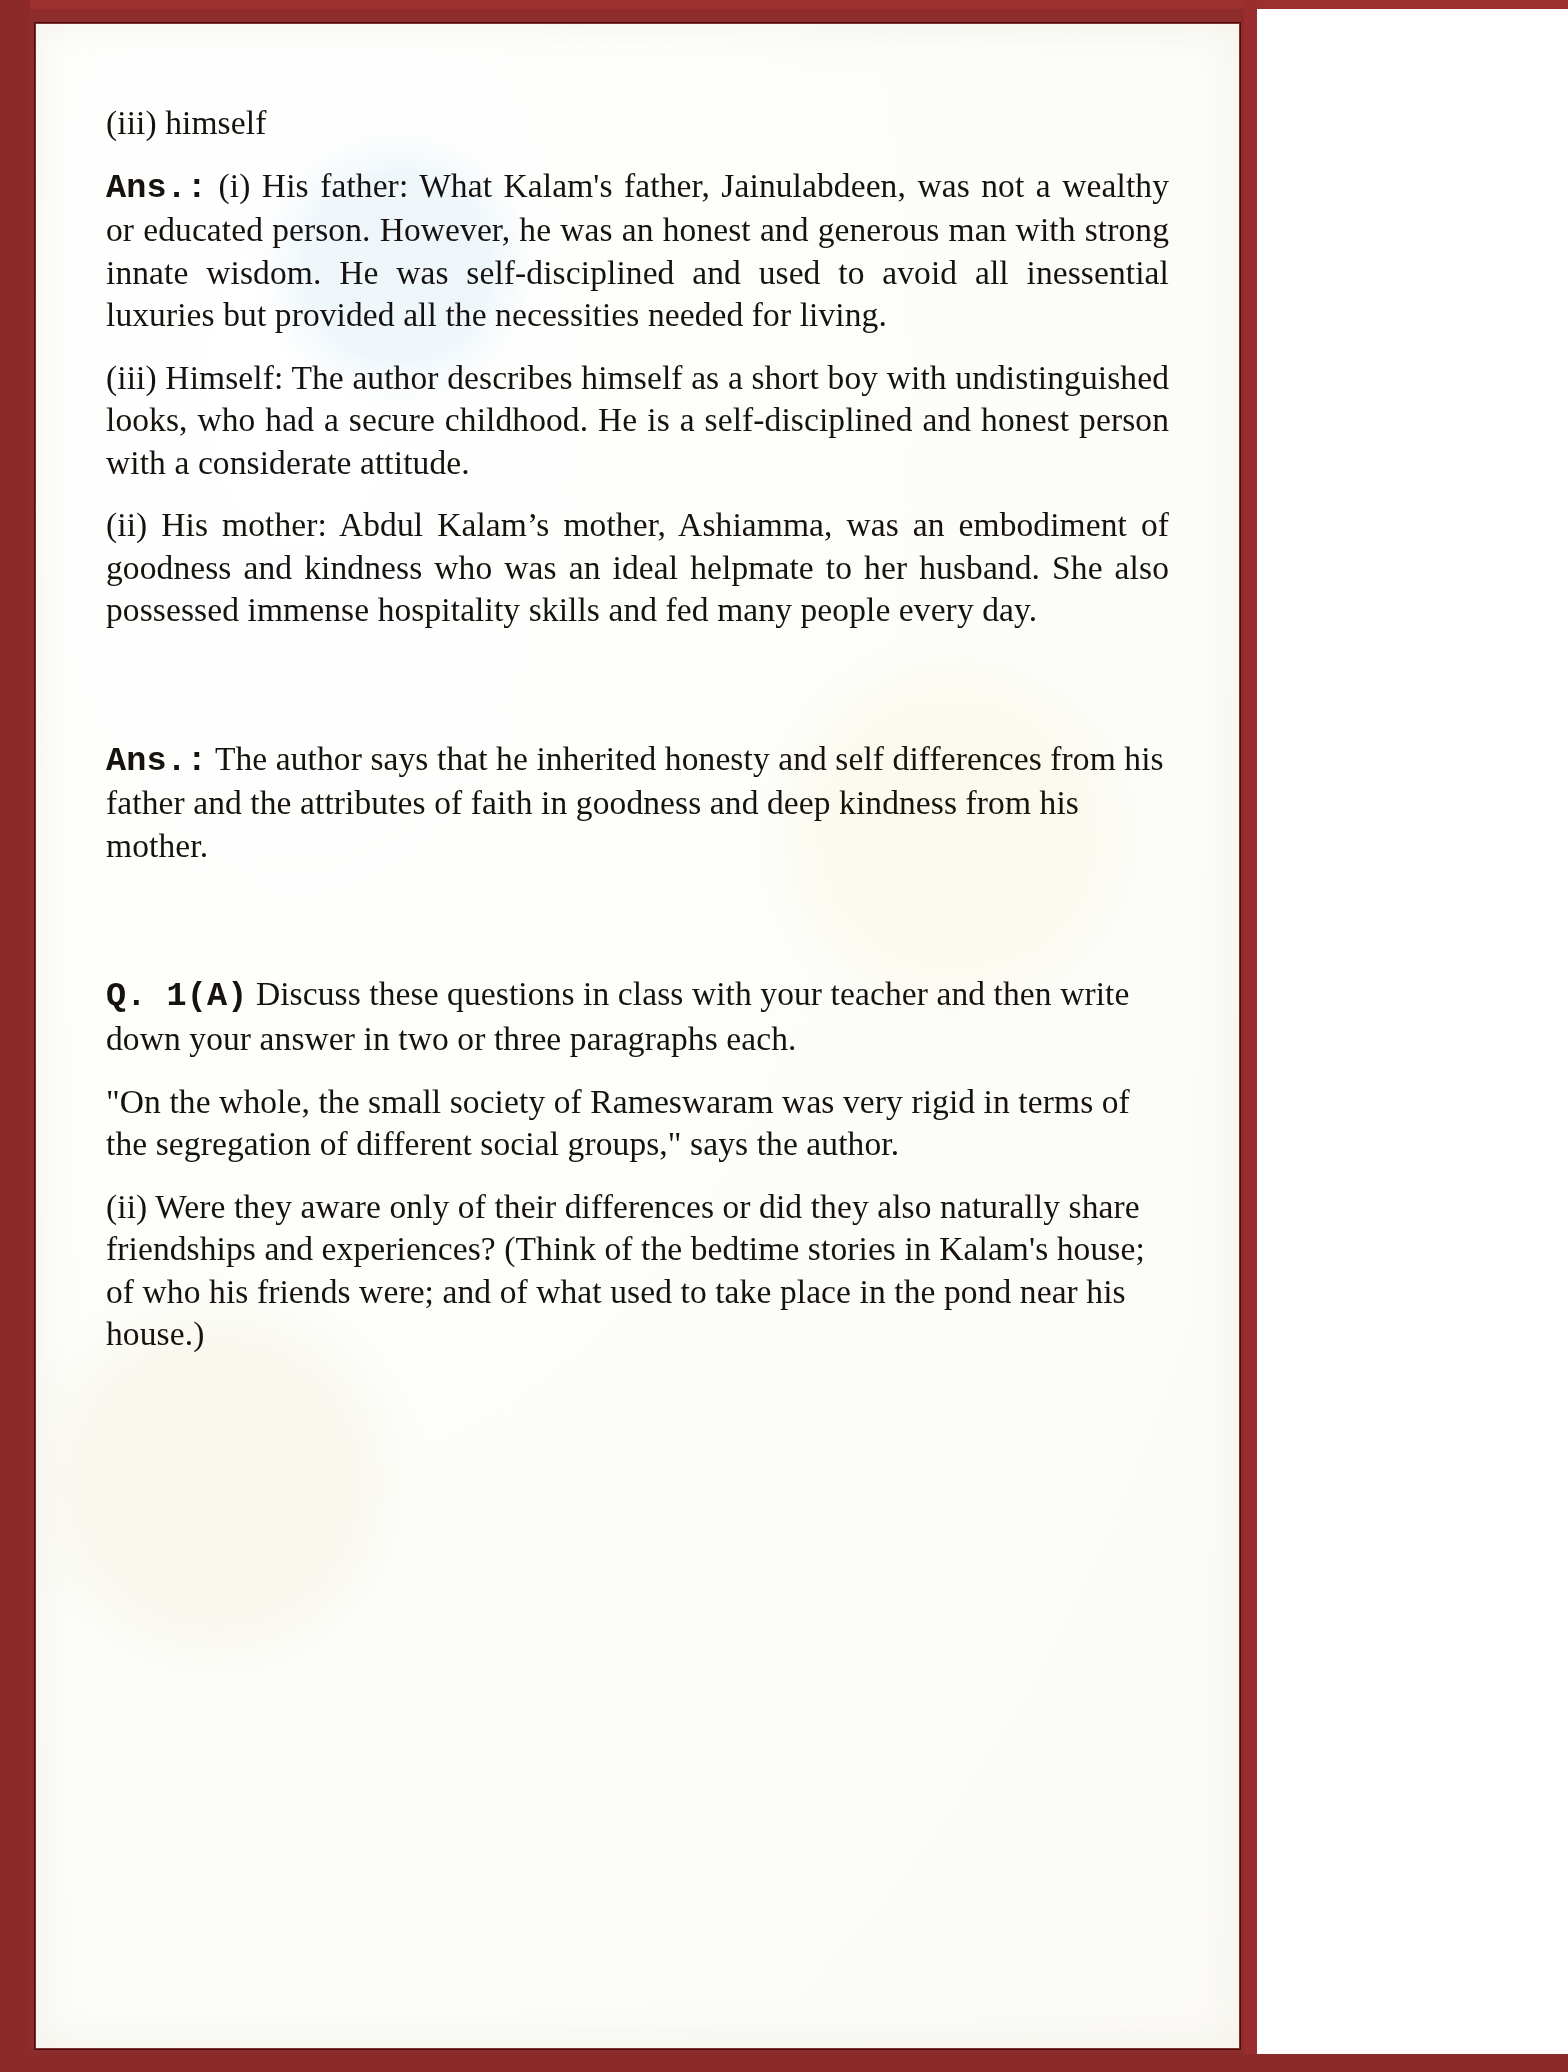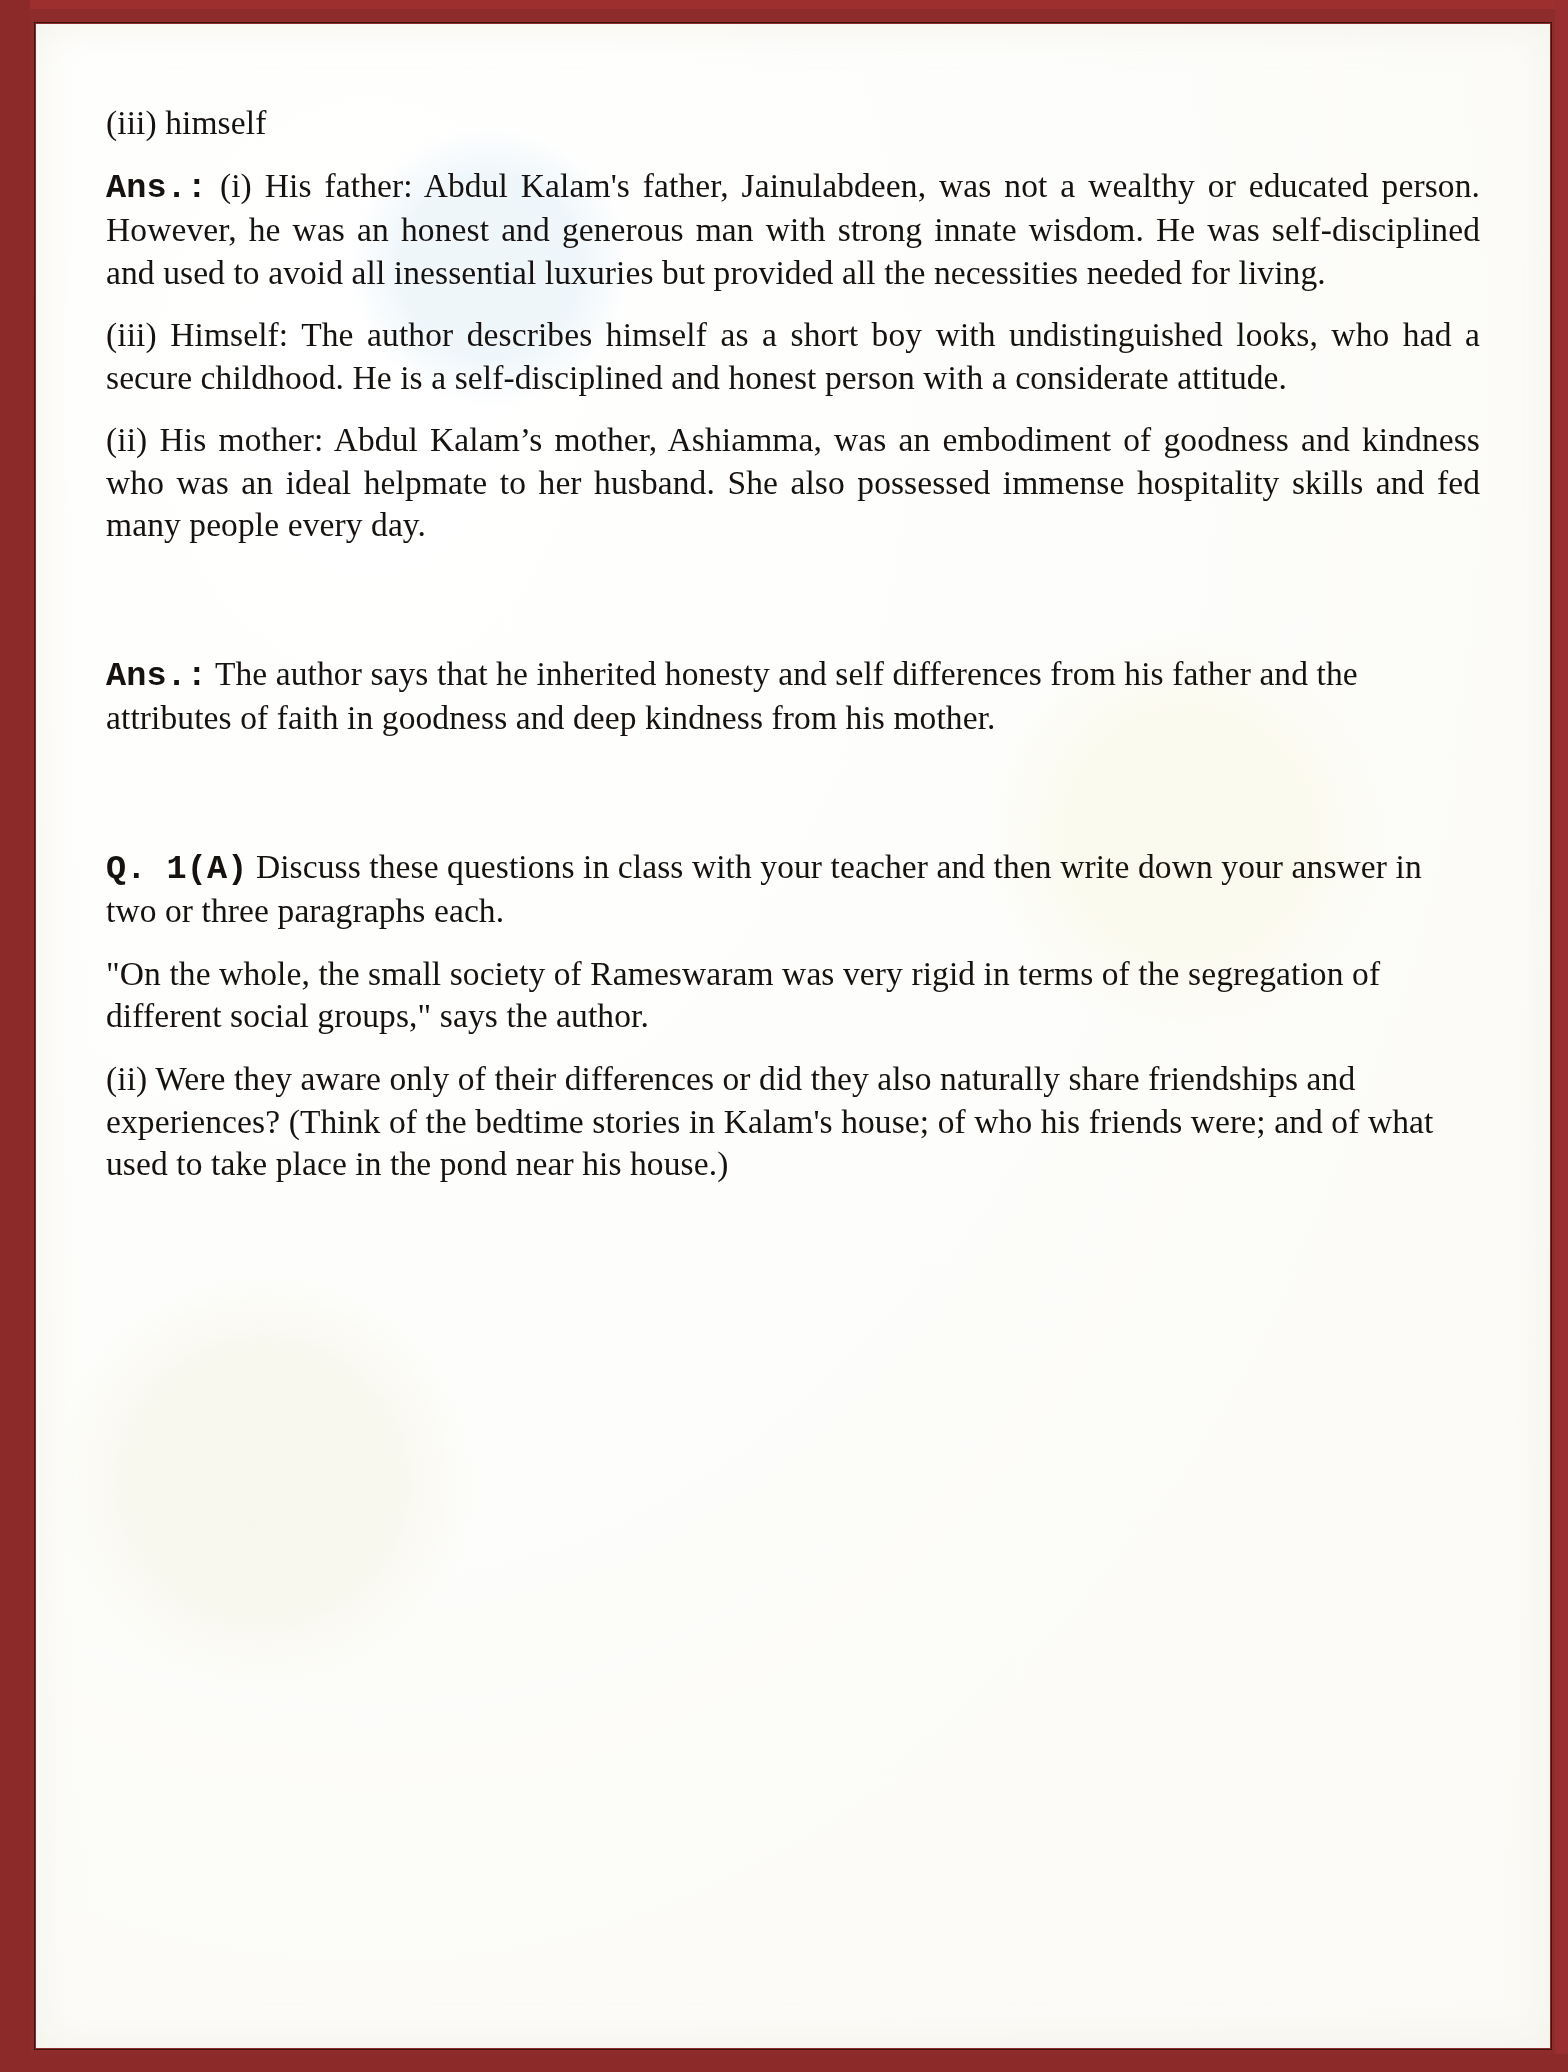--- a/index.html
+++ b/index.html
@@ -11,21 +11,21 @@
     height: 2072px;
     background: #ffffff;
     font-family: "Liberation Serif", "DejaVu Serif", serif;
     overflow: hidden;
   }
 
   
   .page-frame {
     position: relative;
     box-sizing: border-box;
-    width: 1568px;
+    width: 1257px;
     height: 2072px;
     background: #8e2b2b;
     padding: 8px 14px 16px 6px;
   }
   .frame-band {
     position: absolute;
     background: #9e3030;
   }
   .frame-top    { left: 0;   top: 0;    width: 1568px; height: 9px;  background: #9d2f2f; }
   .frame-left   { left: 0;   top: 0;    width: 30px;   height: 2072px; background: #8c2a2a; }
@@ -102,21 +102,21 @@
   <div class="frame-band frame-right"></div>
   <div class="frame-band frame-bottom"></div>
   <div class="hairline"></div>
 
   <div class="sheet">
     <div class="content">
 
       <p class="para plain">(iii) himself</p>
 
       <p class="para justify">
-        <span class="lbl">Ans.:</span><span> (i) His father: Abdul Kalam's father, Jainulabdeen, was not a wealthy or educated person. However, he was an honest and generous man with strong innate wisdom. He was self-disciplined and used to avoid all inessential luxuries but provided all the necessities needed for living.</span>
+        <span class="lbl">Ans.:</span><span> (i) His father: What Kalam's father, Jainulabdeen, was not a wealthy or educated person. However, he was an honest and generous man with strong innate wisdom. He was self-disciplined and used to avoid all inessential luxuries but provided all the necessities needed for living.</span>
       </p>
 
       <p class="para justify">(iii) Himself: The author describes himself as a short boy with undistinguished looks, who had a secure childhood. He is a self-disciplined and honest person with a considerate attitude.</p>
 
       <p class="para justify">(ii) His mother: Abdul Kalam’s mother, Ashiamma, was an embodiment of goodness and kindness who was an ideal helpmate to her husband. She also possessed immense hospitality skills and fed many people every day.</p>
 
       <div class="gap-xl"></div>
 
 
       <p class="para plain">

